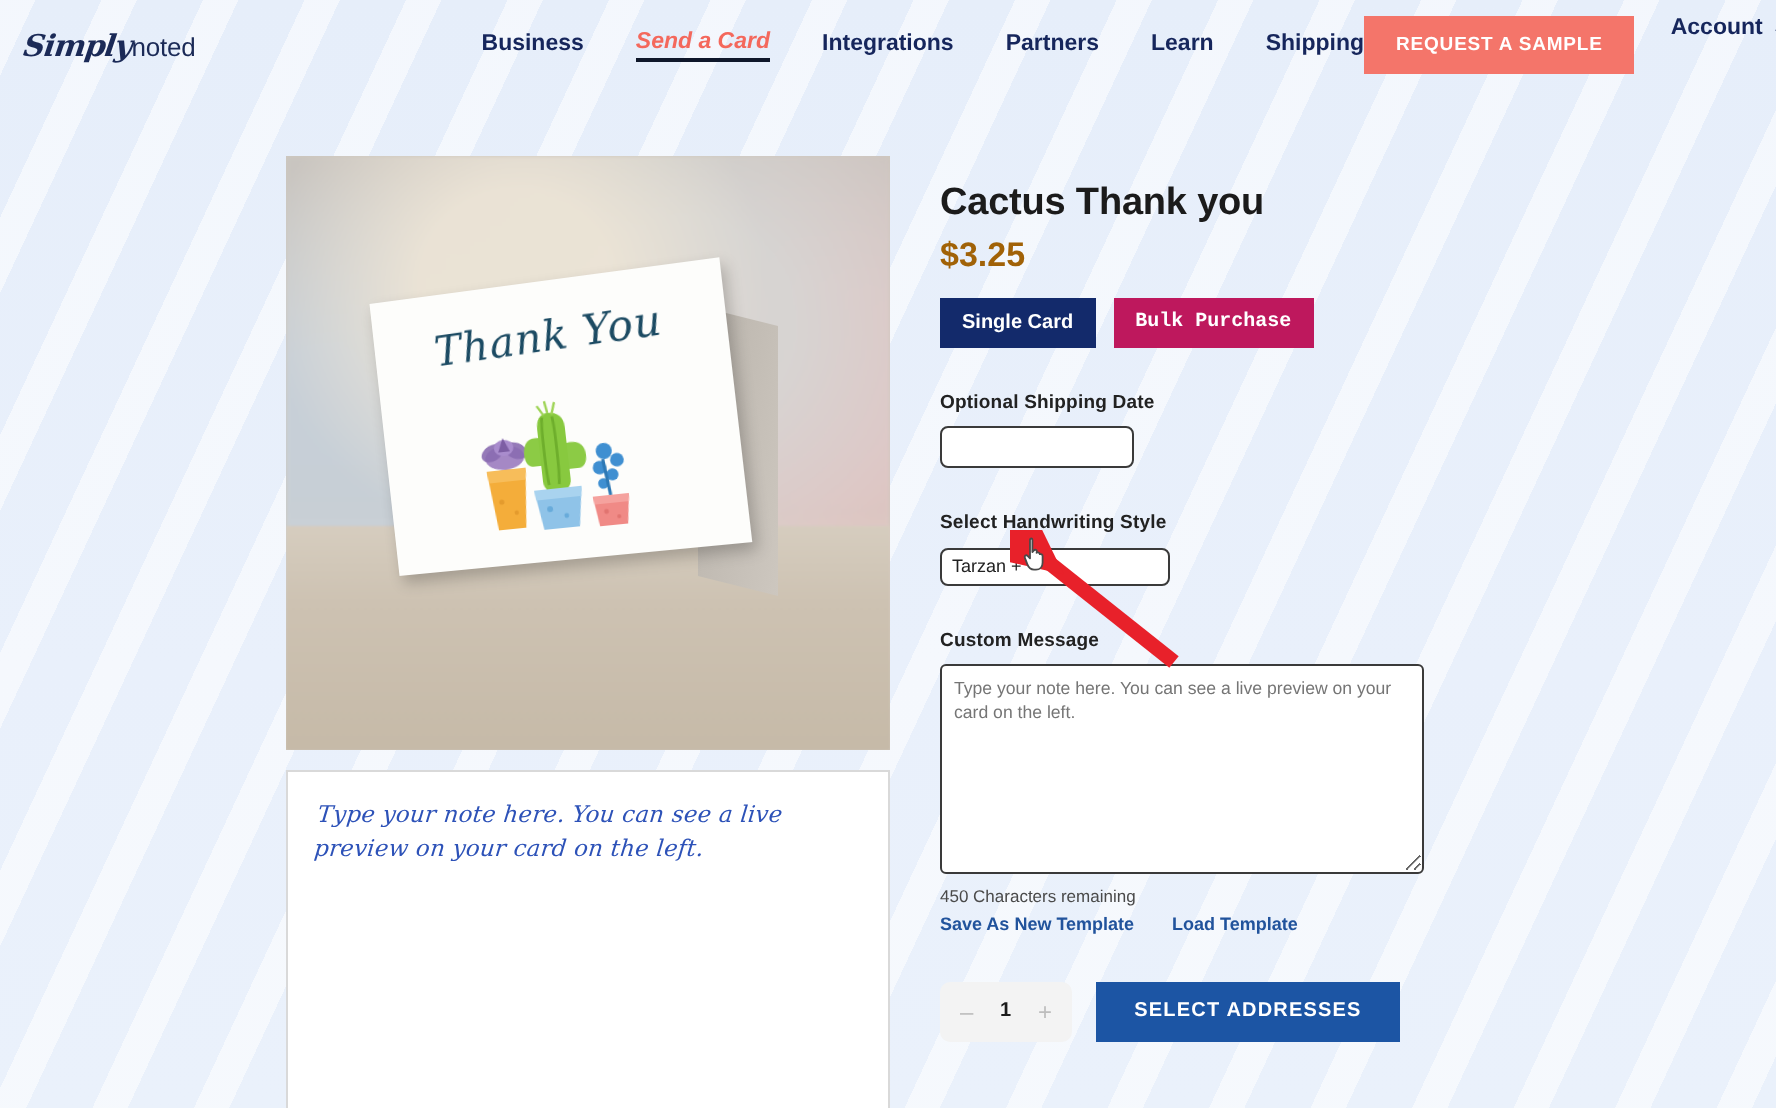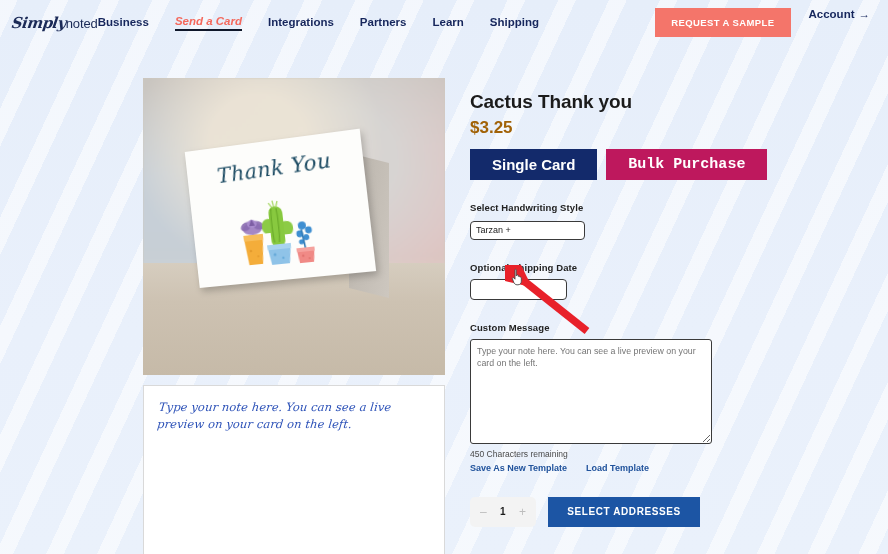--- a/index.html
+++ b/index.html
@@ -51,20 +51,21 @@
   .logo .plain {
     font-family: "Liberation Sans", sans-serif;
     font-size: 13px;
     font-weight: 400;
     letter-spacing: -0.1px;
   }
   .nav {
     display: flex;
     align-items: center;
     gap: 26px;
+    margin-left: 143px;
   }
   .nav a {
     font-size: 11.5px;
     font-weight: 700;
     color: #16265c;
     text-decoration: none;
     white-space: nowrap;
     padding-bottom: 2px;
   }
   .nav a.active {
@@ -188,23 +189,23 @@
     letter-spacing: -0.1px;
   }
   .prod-price {
     font-size: 17px;
     font-weight: 700;
     color: #a16207;
     margin-top: 5px;
   }
   .variant-row { display: flex; gap: 9px; margin-top: 11px; }
   .chip {
-    font-size: 15px;
-    font-weight: 700;
-    padding: 7px 22px;
+    font-size: 10px;
+    font-weight: 700;
+    padding: 7px 11px;
     border: none;
     cursor: pointer;
     color: #fff;
     white-space: nowrap;
   }
   .chip.navy { background: #132a6b; }
   .chip.coral { background: #be185d; font-family: Liberation Mono, monospace; }
 
   .field { margin-top: 22px; }
   .field-label {
@@ -401,27 +402,27 @@
     <div class="right-col">
       <div class="prod-title">Cactus Thank you</div>
       <div class="prod-price">$3.25</div>
 
       <div class="variant-row">
         <button class="chip navy">Single Card</button>
         <button class="chip coral">Bulk Purchase</button>
       </div>
 
       <div class="field">
+        <label class="field-label">Optional Shipping Date</label>
+        <input class="text-input" type="text" value="" style="">
+      </div>
+
+      <div class="field">
         <label class="field-label">Select Handwriting Style</label>
         <input class="select-input" type="text" value="Tarzan +" style="">
-      </div>
-
-      <div class="field">
-        <label class="field-label">Optional Shipping Date</label>
-        <input class="text-input" type="text" value="" style="">
       </div>
 
       <div class="field">
         <label class="field-label">Custom Message</label>
         <textarea class="textarea" placeholder="Type your note here. You can see a live preview on your card on the left." style=""></textarea>
         <div class="chars">450 Characters remaining</div>
         <div class="template-links">
           <a href="#">Save As New Template</a>
           <a href="#">Load Template</a>
         </div>

